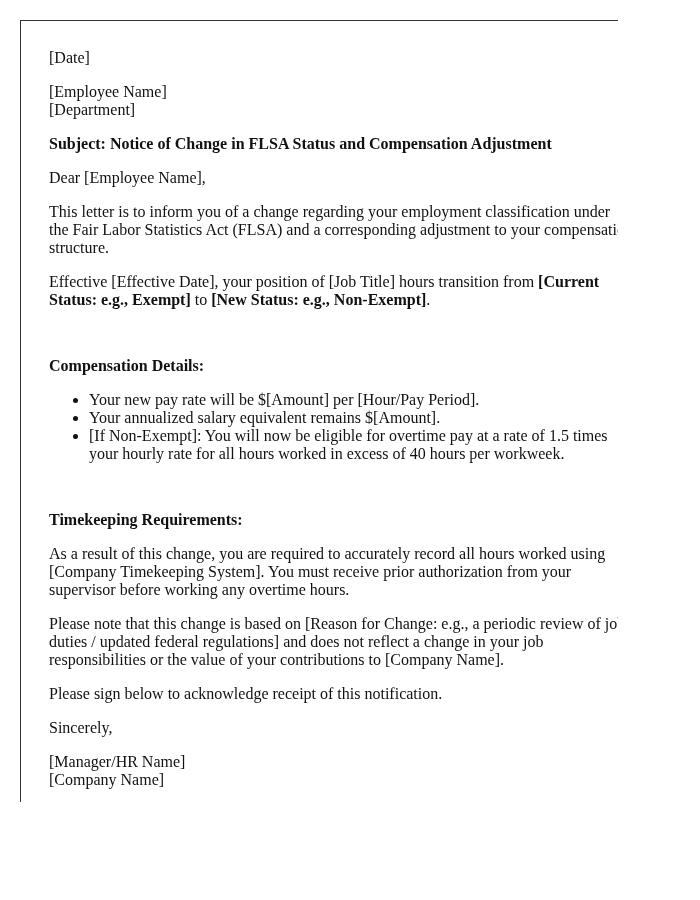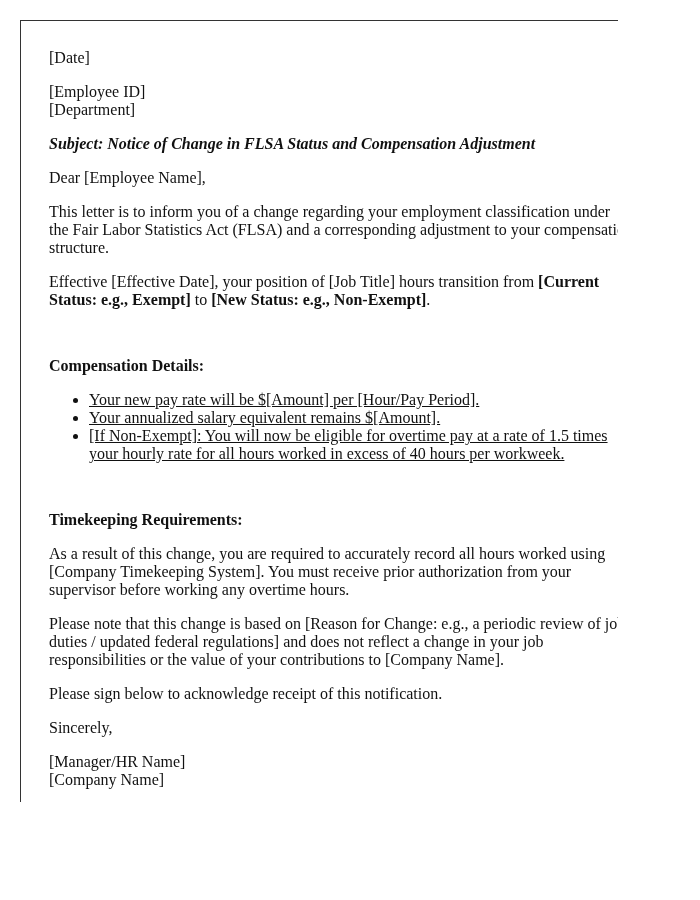--- a/index.html
+++ b/index.html
@@ -37,30 +37,28 @@
       margin: 0 0 16px 0;
     }
     .block-lines {
       margin: 0 0 16px 0;
     }
     .block-lines div {
       line-height: 18px;
     }
     .subject {
       font-weight: bold;
-      font-style: italic;
     }
     .section-heading {
       font-weight: bold;
       margin-top: 48px;
     }
     ul {
       margin: 0 0 16px 0;
       padding-left: 40px;
-      text-decoration: underline;
     }
     ul li {
       line-height: 18px;
     }
     b, .bold {
       font-weight: bold;
     }
     hr {
       border: none;
       border-top: 1px solid #999999;
@@ -76,21 +74,21 @@
   </style>
 </head>
 <body>
 
 <div class="viewport">
   <div class="page">
 
     <p>[Date]</p>
 
     <div class="block-lines">
-      <div>[Employee ID]</div>
+      <div>[Employee Name]</div>
       <div>[Department]</div>
     </div>
 
     <p class="subject">Subject: Notice of Change in FLSA Status and Compensation Adjustment</p>
 
     <p>Dear [Employee Name],</p>
 
     <p>This letter is to inform you of a change regarding your employment classification under the Fair Labor Statistics Act (FLSA) and a corresponding adjustment to your compensation structure.</p>
 
     <p><span>Effective [Effective Date], your position of [Job Title] hours transition from </span><b>[Current Status: e.g., Exempt]</b><span> to </span><b>[New Status: e.g., Non-Exempt]</b><span>.</span></p>

